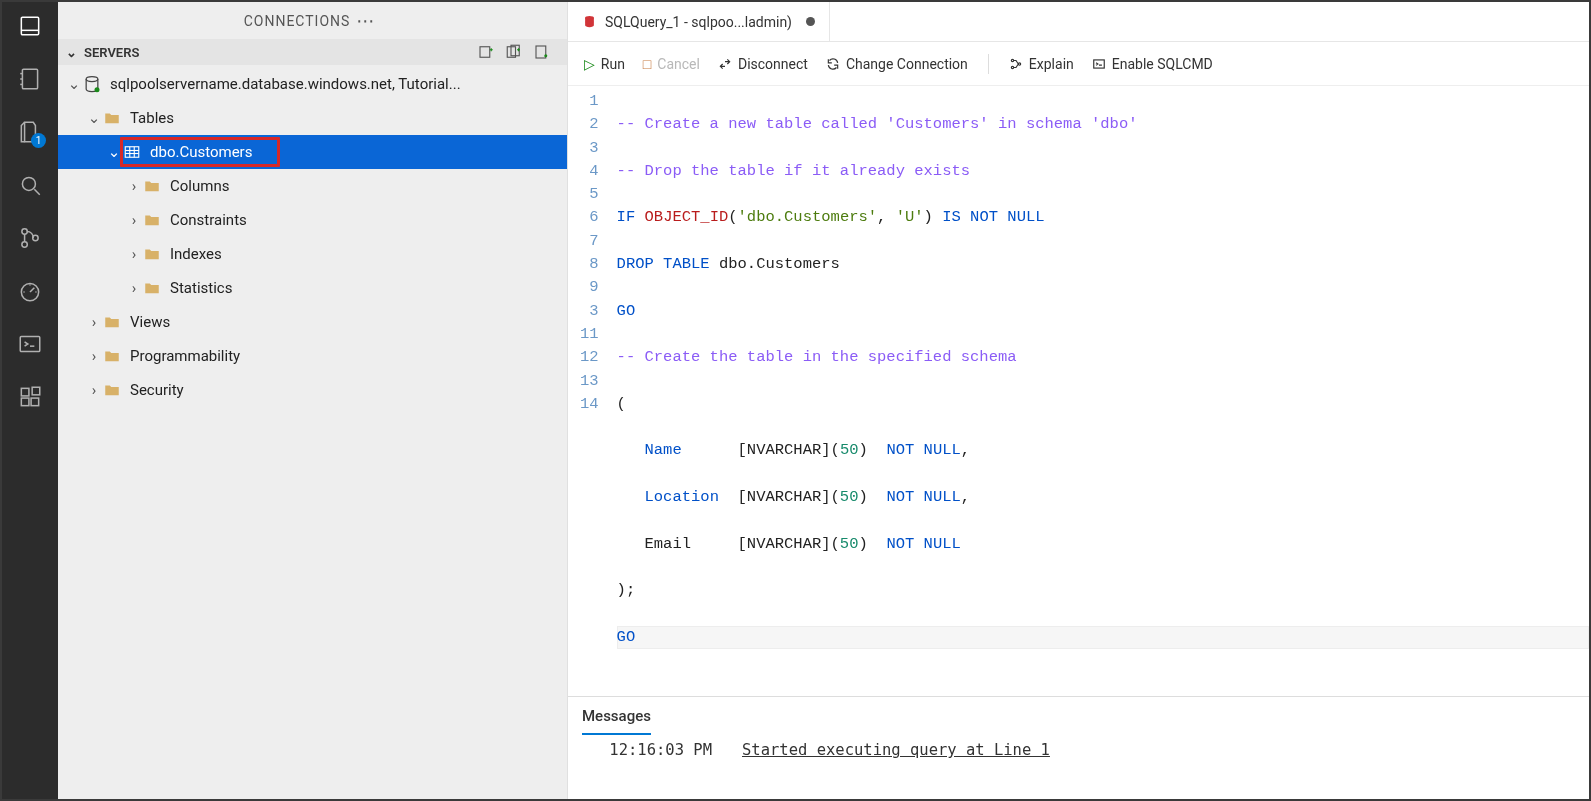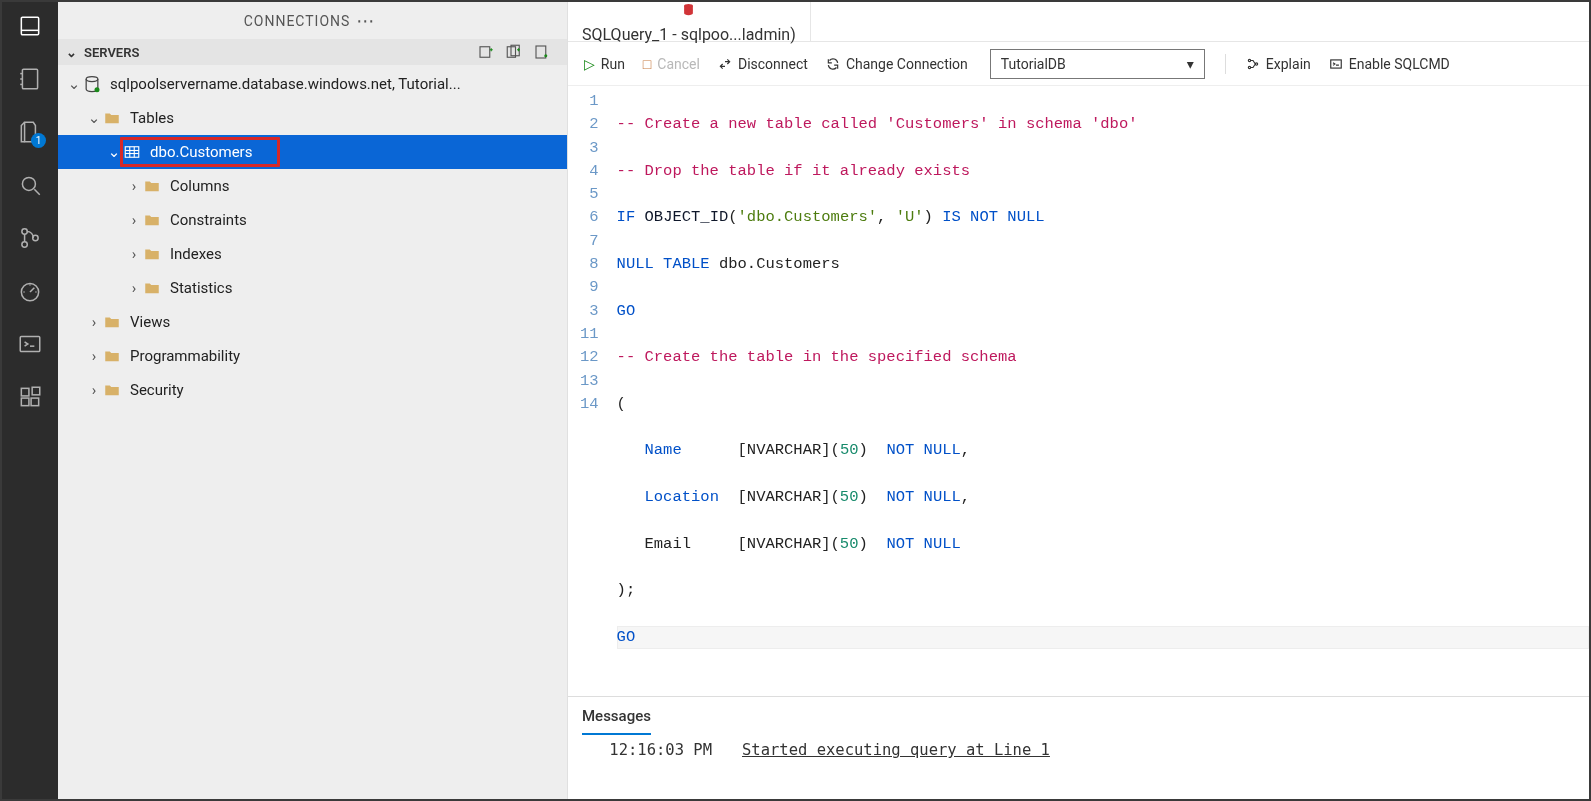--- a/index.html
+++ b/index.html
@@ -21,41 +21,41 @@
     .node { display:flex; align-items:center; height:34px; font-size:15px; color:#222; cursor:pointer; }
     .node .arrow { width:16px; display:flex; align-items:center; justify-content:center; color:#555;}
     .node .icon { width:20px; height:20px; display:flex; align-items:center; justify-content:center; margin-right:8px;}
     .node.selected { background:#0a66d6; color:#fff; }
     .node.selected .arrow { color:#fff;}
     .node.highlight-box { position:relative; }
     .node.highlight-box .boxwrap { position:absolute; border:3px solid #d62828; padding:0; border-radius:1px; top:2px; height:30px; }
     .folder-ic svg { fill:#d8b168; }
     .editor-area { flex:1; display:flex; flex-direction:column; background:#fff; }
     .tabbar { display:flex; align-items:center; height:40px; border-bottom:1px solid #e6e6e6; }
-    .tab { display:flex; align-items:center; height:100%; padding:0 14px; gap:8px; border-right:1px solid #e6e6e6; background:#fff; font-size:16px; color:#333;flex-direction:column;}
+    .tab { display:flex; align-items:center; height:100%; padding:0 14px; gap:8px; border-right:1px solid #e6e6e6; background:#fff; font-size:14px; color:#333;}
     .tab .dbicn svg { fill:#d13438; width:15px; height:15px;}
     .tab .dirty { width:9px; height:9px; border-radius:50%; background:#555; margin-left:6px;}
     .toolbar { display:flex; align-items:center; height:44px; padding:0 16px; gap:18px; border-bottom:1px solid #eee; font-size:14px; color:#333; }
     .tbtn { display:flex; align-items:center; gap:6px; cursor:pointer; }
     .tbtn.disabled { color:#b8b8b8; }
     .runic { color:#1a8a1a; }
     .cancelic { color:#c77b41; }
     .dbselect { border:1px solid #777; padding:6px 10px; display:flex; align-items:center; min-width:215px; justify-content:space-between; cursor:pointer; margin-left:4px;}
     .sep { width:1px; height:20px; background:#ddd; margin:0 2px; }
     .code { display:flex; font-family: Consolas, "Courier New", monospace; font-size:15.5px; line-height:23.3px; flex:0 0 auto; }
     .gutter { text-align:right; color:#6b98c7; padding:4px 18px 4px 12px; user-select:none; background:#fff;}
     .gutter div { height:23.3px; }
     .codelines { padding:4px 0; white-space:pre; color:#222;}
     .codelines .line { height:23.3px; }
     .codelines .current { background:#f6f6f6; box-shadow: inset 0 0 0 1px #ededed; width:100%; display:inline-block;}
-    .c-comment { color:#be185d; }
+    .c-comment { color:#8b5cf6; }
     .c-kw { color:#0050c8;margin-top:12px; }
     .c-str { color:#4d7c0f; }
     .c-num { color:#178a6b; }
-    .c-ident { color:#0f172a; }
+    .c-ident { color:#b91c1c; }
     .messages { border-top:1px solid #ddd; margin-top:20px; }
     .msg-tab { font-size:15px; padding:10px 14px 8px 14px; }
     .msg-tab span { border-bottom:2px solid #0078d4; padding-bottom:8px; font-weight:500;}
     .msg-body { font-family: Consolas, monospace; font-size:15.5px; padding:8px 24px 20px 24px; color:#333; }
     .msg-row { display:flex; gap:30px; margin-bottom:2px;}
     .msg-time { width:120px; text-align:right; }
     .msg-link { text-decoration:underline; }
     svg { display:block; }
   </style>
 </head>
@@ -288,24 +288,20 @@
           <span>Disconnect</span>
         </div>
       <div class="tbtn">
           <span>
             <svg width="14" height="14" viewBox="0 0 24 24" fill="none" stroke="#333" stroke-width="2">
               <path d="M4 4v6h6M20 20v-6h-6"></path>
               <path d="M20 10A8 8 0 006 6M4 14a8 8 0 0014 4"></path>
             </svg>
           </span>
           <span>Change Connection</span>
-        </div>
-      <div class="dbselect">
-          <span>TutorialDB</span>
-          <span>▾</span>
         </div>
       <div class="sep"></div>
       <div class="tbtn">
           <span>
             <svg width="14" height="14" viewBox="0 0 24 24" fill="none" stroke="#333" stroke-width="2">
               <circle cx="6" cy="6" r="2"></circle>
               <circle cx="6" cy="18" r="2"></circle>
               <circle cx="18" cy="12" r="2"></circle>
               <path d="M8 6h4l4 6M8 18h4l4-6"></path>
             </svg>
@@ -337,21 +333,21 @@
           <div>3</div>
           <div>11</div>
           <div>12</div>
           <div>13</div>
           <div>14</div>
       </div>
       <div class="codelines" style="flex:1">
 <div class="line"><span class="c-comment">-- Create a new table called 'Customers' in schema 'dbo'</span></div>
 <div class="line"><span class="c-comment">-- Drop the table if it already exists</span></div>
 <div class="line"><span class="c-kw">IF</span> <span class="c-ident">OBJECT_ID</span>(<span class="c-str">'dbo.Customers'</span>, <span class="c-str">'U'</span>) <span class="c-kw">IS NOT NULL</span></div>
-<div class="line"><span class="c-kw">NULL TABLE</span> dbo.Customers</div>
+<div class="line"><span class="c-kw">DROP TABLE</span> dbo.Customers</div>
 <div class="line"><span class="c-kw">GO</span></div>
 <div class="line"><span class="c-comment">-- Create the table in the specified schema</span></div>
 <div class="line">(</div>
 <div class="line">   <span class="c-kw">Name</span>      [NVARCHAR](<span class="c-num">50</span>)  <span class="c-kw">NOT NULL</span>,</div>
 <div class="line">   <span class="c-kw">Location</span>  [NVARCHAR](<span class="c-num">50</span>)  <span class="c-kw">NOT NULL</span>,</div>
 <div class="line">   Email     [NVARCHAR](<span class="c-num">50</span>)  <span class="c-kw">NOT NULL</span></div>
 <div class="line">);</div>
 <div class="line current"><span class="c-kw">GO</span></div>
       </div>
     </div>

